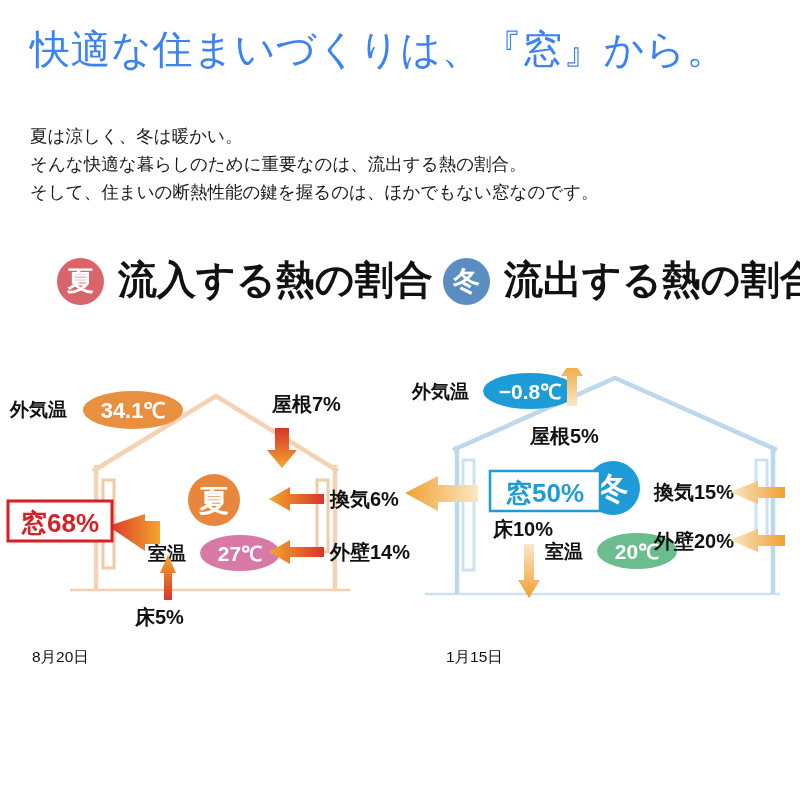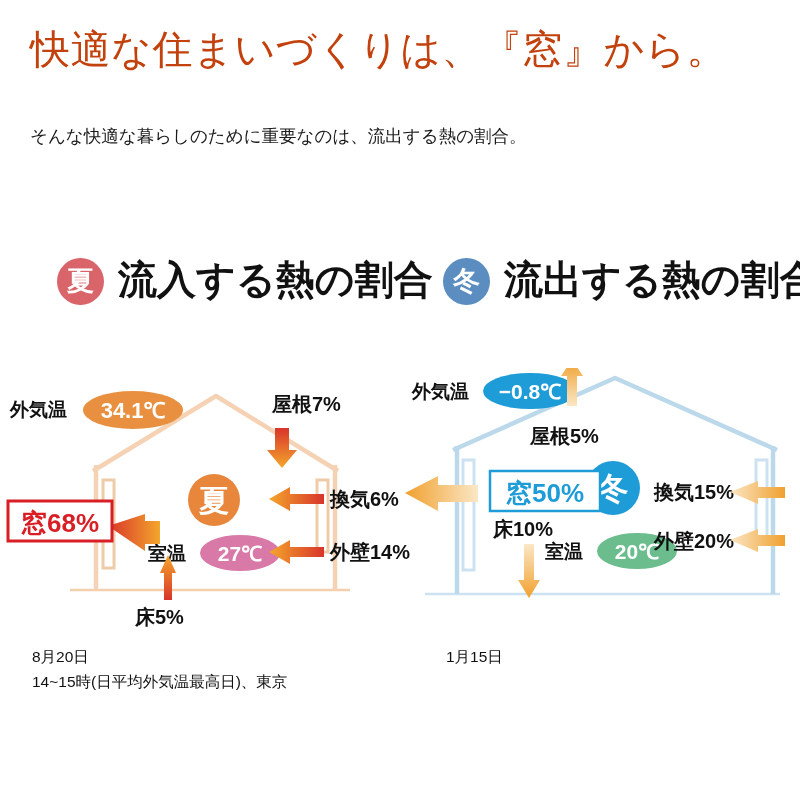--- a/index.html
+++ b/index.html
@@ -18,21 +18,21 @@
 
   
   .page-title {
     position: absolute;
     left: 30px;
     top: 22px;
     font-size: 40px;
     font-weight: 500;
     letter-spacing: 0.5px;
     white-space: nowrap;
-    color: #c2410c;
+    color: #3b82f6;
   }
 
   .lede {
     position: absolute;
     left: 30px;
     top: 122px;
     font-size: 17.5px;
     line-height: 28px;
     color: #1a1a1a;
   }
@@ -91,21 +91,23 @@
     color: #111111;
     white-space: nowrap;
   }
 </style>
 </head>
 <body>
 
 <div class="page-title">快適な住まいづくりは、『窓』から。</div>
 
 <div class="lede">
+  <div>夏は涼しく、冬は暖かい。</div>
   <div>そんな快適な暮らしのために重要なのは、流出する熱の割合。</div>
+  <div>そして、住まいの断熱性能の鍵を握るのは、ほかでもない窓なのです。</div>
 </div>
 
 <div class="section-head" style="left:57px; top:258px;">
   <div class="season-badge badge-summer">夏</div>
   <div class="head-text">
     <span class="hl"></span>
     <span class="txt">流入する熱の割合</span>
   </div>
 </div>
 
@@ -278,18 +280,17 @@
 
   <text x="254" y="180" font-size="20" font-weight="700" fill="#111111" font-family="'Liberation Sans', sans-serif">外壁20%</text>
   <g>
     <polygon points="330,172 358,161 358,167 385,167 385,178 358,178 358,184" fill="url(#wArrowR)"></polygon>
   </g>
 </svg>
 </div>
 
 <div class="caption" style="left:32px; top:644px;">
   <div>8月20日</div>
-  <div>14~15時(日平均外気温最高日)、東京</div>
 </div>
 
 <div class="caption" style="left:446px; top:644px;">
   <div>1月15日</div>
 </div>
 
 </body></html>

